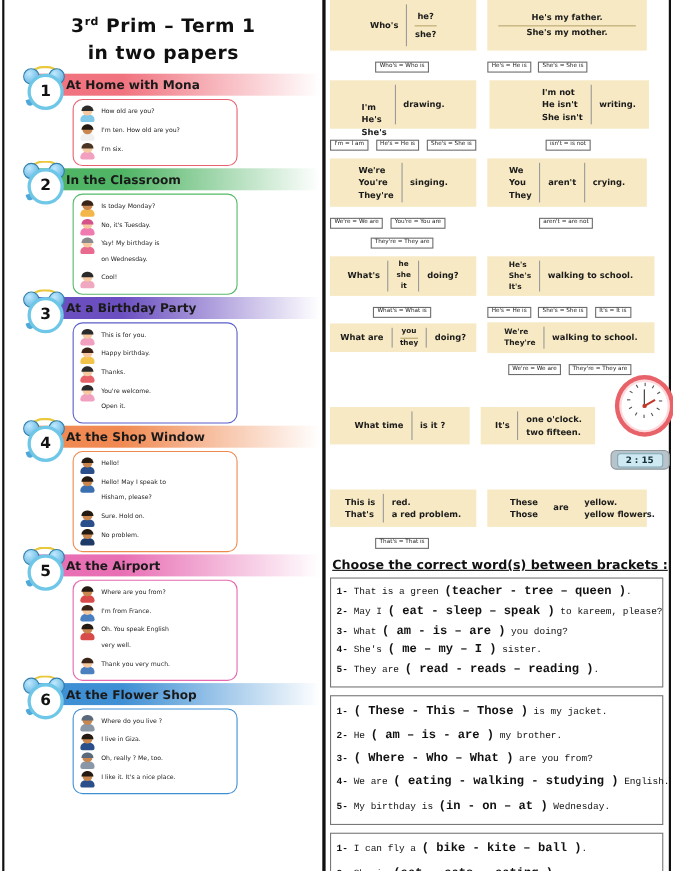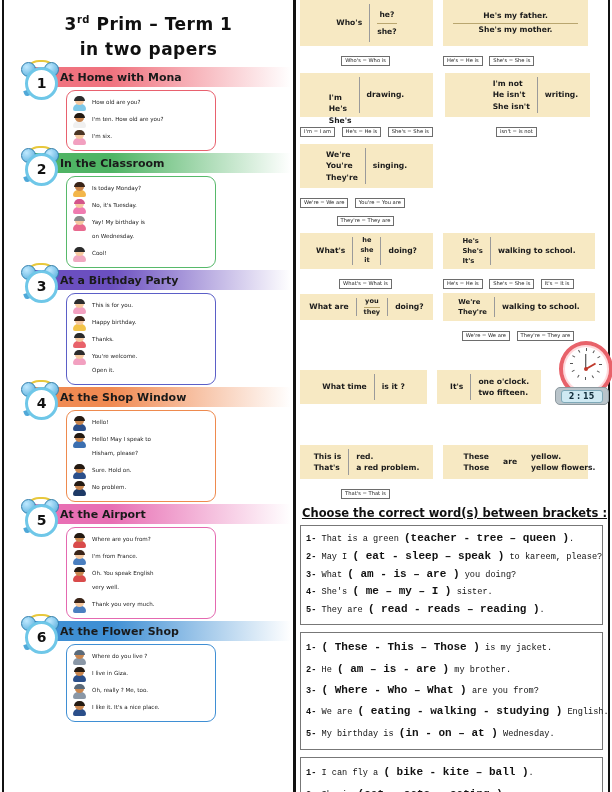--- a/index.html
+++ b/index.html
@@ -155,21 +155,21 @@
   }
   .analog .hand-m{
     position:absolute;left:50%;top:50%;width:1.5px;height:15px;background:#333;
     transform-origin:50% 100%;transform:translate(-50%,-100%) rotate(0deg);
   }
   .analog .pin{
     position:absolute;left:50%;top:50%;width:4px;height:4px;border-radius:50%;
     background:#c0392b;transform:translate(-50%,-50%);
   }
   .digital{
-    position:absolute;left:0;top:36px;width:52px;height:16px;
+    position:absolute;left:0;top:58px;width:52px;height:16px;
     border-radius:5px;background:#b9c4ca;border:1px solid #8c989e;
     display:flex;align-items:center;justify-content:center;
   }
   .digital .screen{
     width:40px;height:11px;border-radius:3px;background:#cfe9f2;border:1px solid #7fa9b8;
     display:flex;align-items:center;justify-content:center;
     font-family:"DejaVu Sans",sans-serif;font-weight:bold;font-size:8px;color:#14303d;
   }
 
   
@@ -585,20 +585,36 @@
           </div>
           <div class="sep"></div>
           <div class="cell">singing.</div>
         </div>
         <div class="notes-row">
           <span class="note">We're = We are</span>
           <span class="note">You're = You are</span>
           <div style="text-align:center;"><span class="note">They're = They are</span></div>
         </div>
       </div>
+      <div class="gcol">
+        <div class="gbox" style="width:145px;height:44px;justify-content:center;">
+          <div class="cell stackcell" style="text-align:left;">
+            <span>We</span>
+            <span>You</span>
+            <span>They</span>
+          </div>
+          <div class="sep"></div>
+          <div class="cell">aren't</div>
+          <div class="sep"></div>
+          <div class="cell">crying.</div>
+        </div>
+        <div class="notes-row" style="text-align:center;">
+          <span class="note">aren't = are not</span>
+        </div>
+      </div>
     </div>
 
     <div class="grow">
       <div class="gcol">
         <div class="gbox" style="width:133px;height:36px;justify-content:center;">
           <div class="cell">What's</div>
           <div class="sep"></div>
           <div class="cell stackcell" style="font-size:6.6px;">
             <span>he</span>
             <span>she</span>

